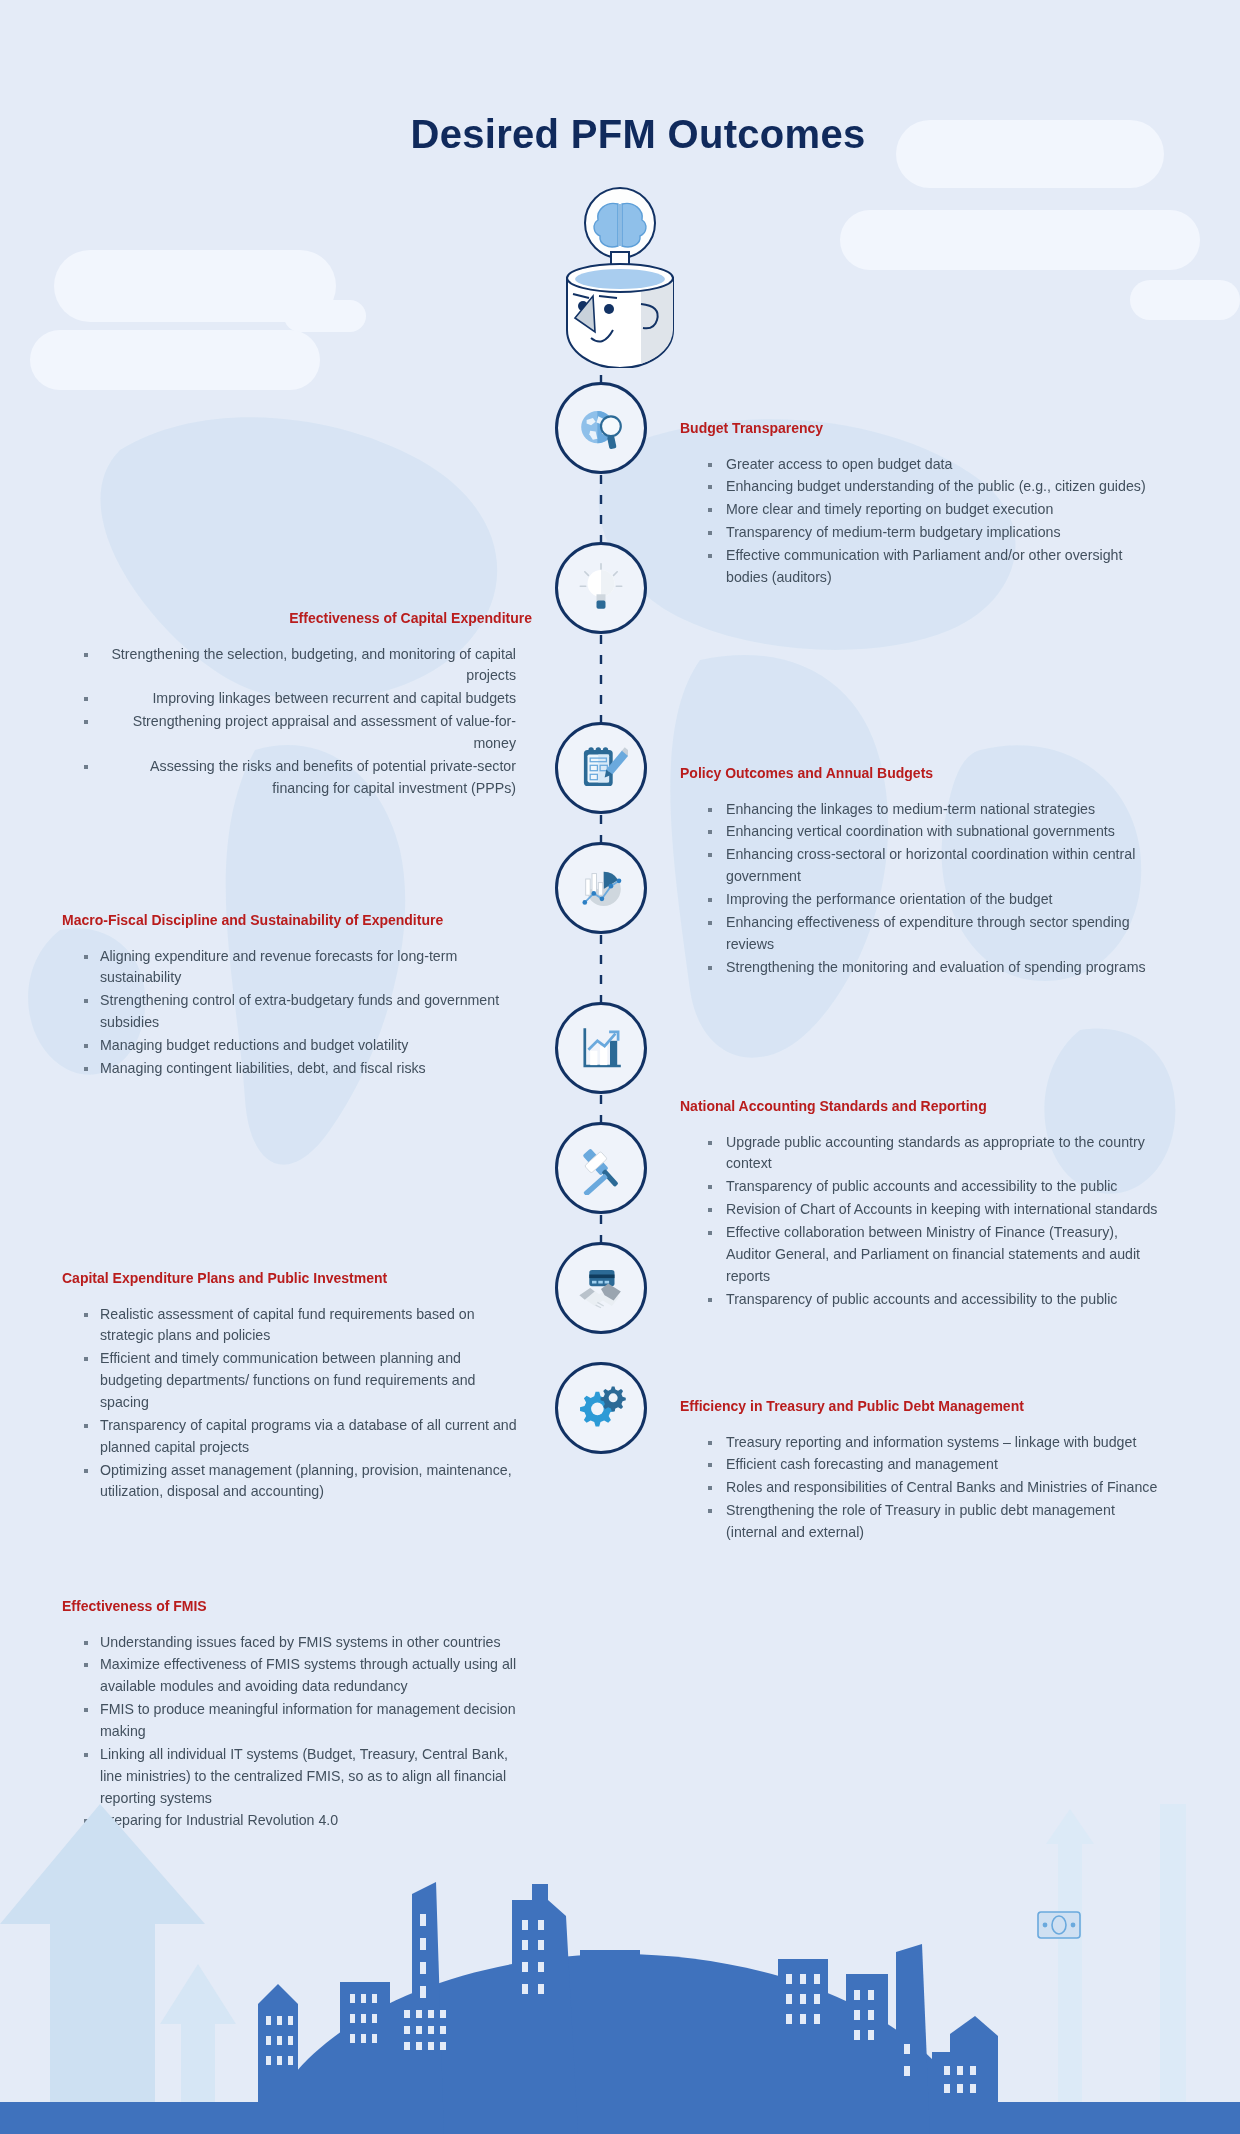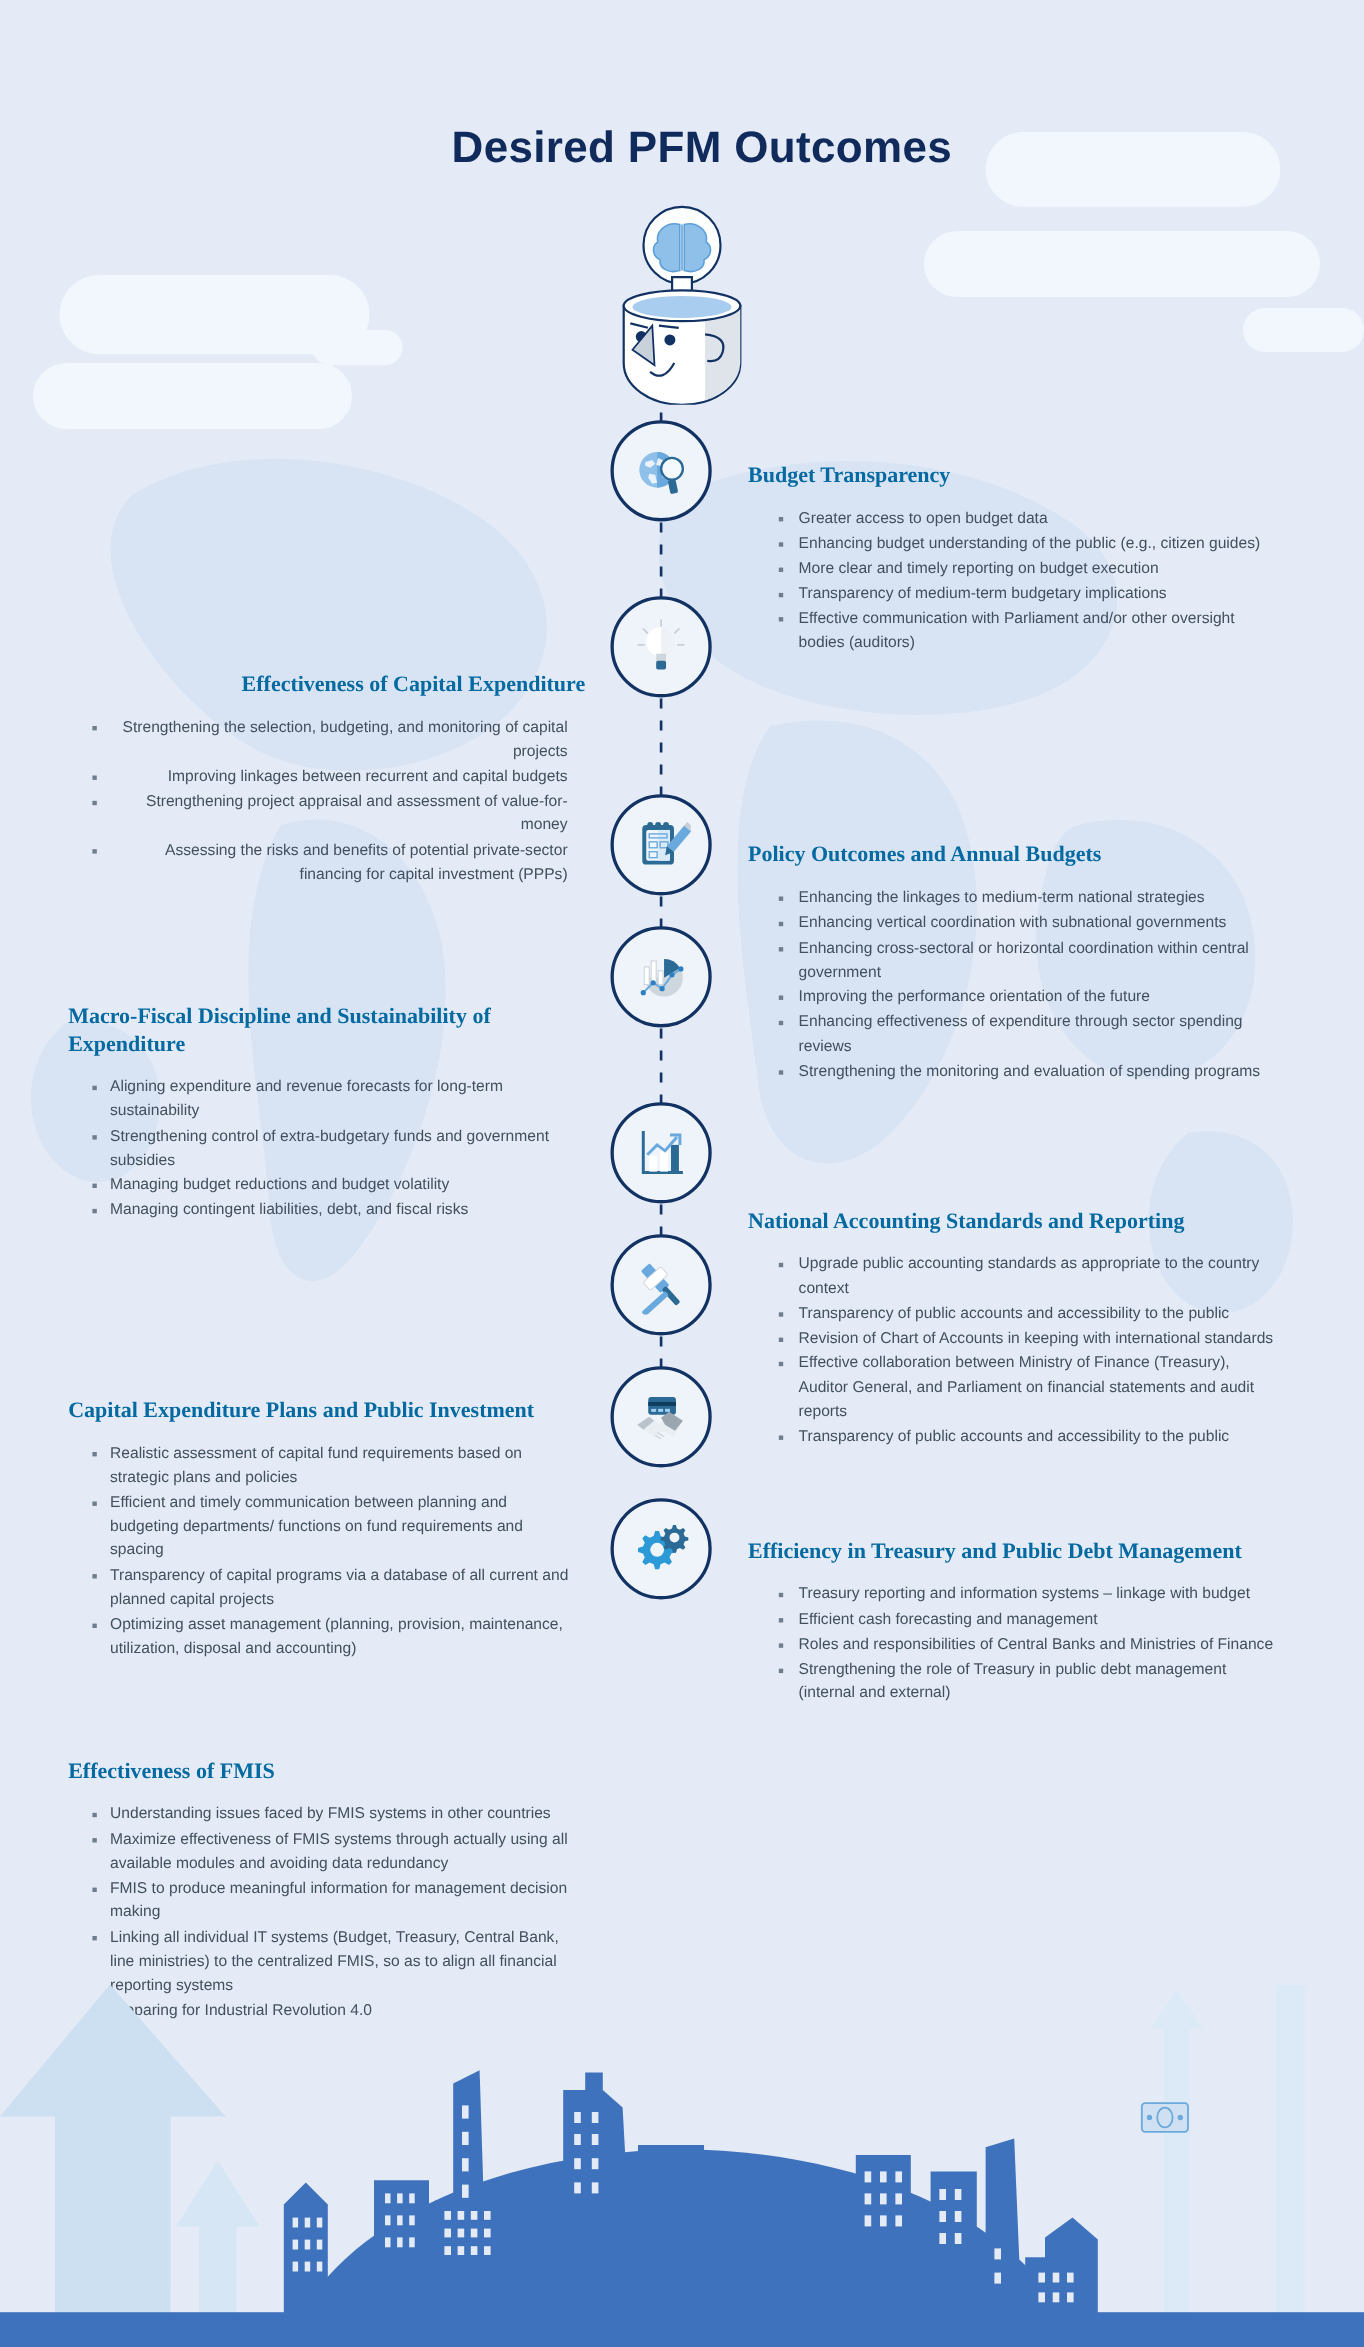--- a/index.html
+++ b/index.html
@@ -31,21 +31,21 @@
     display:flex;align-items:center;justify-content:center;
     box-sizing:border-box;
   }
   .node svg{width:54px;height:54px;}
 
   .head{position:absolute;left:545px;top:178px;width:150px;height:190px;}
 
   
   .block{position:absolute;}
   .block h3{
-    margin:0 0 6px 0;font-size:20px;font-weight:bold;color:#0369a1;line-height:1.25;font-family:Liberation Serif, serif;
+    margin:0 0 6px 0;font-size:14px;font-weight:bold;color:#b91c1c;line-height:1.25;
   }
   .block ul{margin:16px;padding:0;list-style:none;}
   .block li{
     position:relative;font-size:14.2px;line-height:1.54;color:#42505e;
     padding-left:22px;margin-bottom:1px;
   }
   .block li:before{
     content:"";position:absolute;left:6px;top:9px;width:4px;height:4px;background:#6f7d8c;
   }
   .block.right li{padding-left:30px;}
@@ -270,21 +270,21 @@
       <li>Assessing the risks and benefits of potential private-sector financing for capital investment (PPPs)</li>
     </ul>
   </div>
 
   <div class="block right b-policy">
     <h3>Policy Outcomes and Annual Budgets</h3>
     <ul>
       <li>Enhancing the linkages to medium-term national strategies</li>
       <li>Enhancing vertical coordination with subnational governments</li>
       <li>Enhancing cross-sectoral or horizontal coordination within central government</li>
-      <li>Improving the performance orientation of the future</li>
+      <li>Improving the performance orientation of the budget</li>
       <li>Enhancing effectiveness of expenditure through sector spending reviews</li>
       <li>Strengthening the monitoring and evaluation of spending programs</li>
     </ul>
   </div>
 
   <div class="block left b-macro">
     <h3>Macro-Fiscal Discipline and Sustainability of Expenditure</h3>
     <ul>
       <li>Aligning expenditure and revenue forecasts for long-term sustainability</li>
       <li>Strengthening control of extra-budgetary funds and government subsidies</li>

